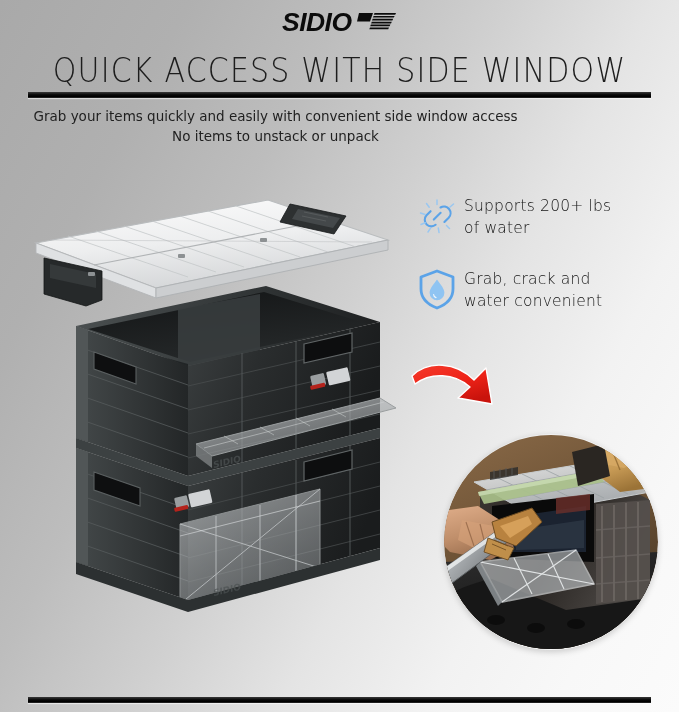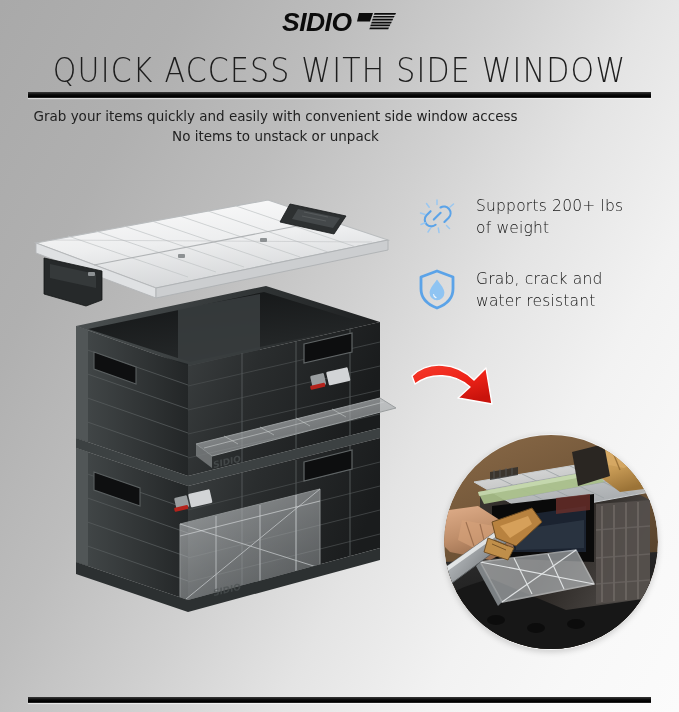--- a/index.html
+++ b/index.html
@@ -110,21 +110,21 @@
   
   .features {
     position: absolute;
     top: 192px;
     left: 414px;
     width: 258px;
   }
   .feature {
     display: flex;
     align-items: flex-end;
-    gap: 16px;
+    gap: 4px;
     margin-bottom: 26px;
   }
   .feature-icon {
     flex: 0 0 auto;
     width: 46px;
     height: 46px;
     display: flex;
     align-items: center;
     justify-content: center;
   }
@@ -405,35 +405,35 @@
             <path d="M6,30.5 L10.3,28.8"></path>
             <path d="M13,38 L15.5,34.2"></path>
             <path d="M24,38.5 L23.3,34"></path>
             <path d="M34.5,34.5 L31.5,31.5"></path>
             <path d="M38.5,10 L35,13"></path>
           </g>
         </svg>
       </div>
       <div class="feature-text">
         <span>Supports 200+ lbs</span>
-        <span>of weight</span>
+        <span>of water</span>
       </div>
     </div>
 
     <div class="feature">
       <div class="feature-icon">
         <svg width="44" height="44" viewBox="0 0 44 44">
           <path d="M22,4 L38,10 L38,22 C38,31.5 31,37.6 22,41 C13,37.6 6,31.5 6,22 L6,10 Z" fill="none" stroke="#5ba3e8" stroke-width="2.8" stroke-linejoin="round"></path>
           <path d="M22,12.5 C26.6,18.6 29.4,22.3 29.4,25.8 a7.4,7.4 0 0 1 -14.8,0 C14.6,22.3 17.4,18.6 22,12.5 Z" fill="#8fc4f2"></path>
           <path d="M18.6,27.5 a3.4,3.4 0 0 0 2.4,3.1" stroke="#ffffff" stroke-width="1.2" fill="none" stroke-linecap="round" opacity="0.85"></path>
         </svg>
       </div>
       <div class="feature-text">
         <span>Grab, crack and</span>
-        <span>water resistant</span>
+        <span>water convenient</span>
       </div>
     </div>
 
   </div>
 
   <div class="arrow">
     <svg width="98" height="58" viewBox="0 0 98 58">
       <defs>
         <linearGradient id="redGrad" x1="0" y1="0" x2="0.6" y2="1">
           <stop offset="0%" stop-color="#f43b2c"></stop>

